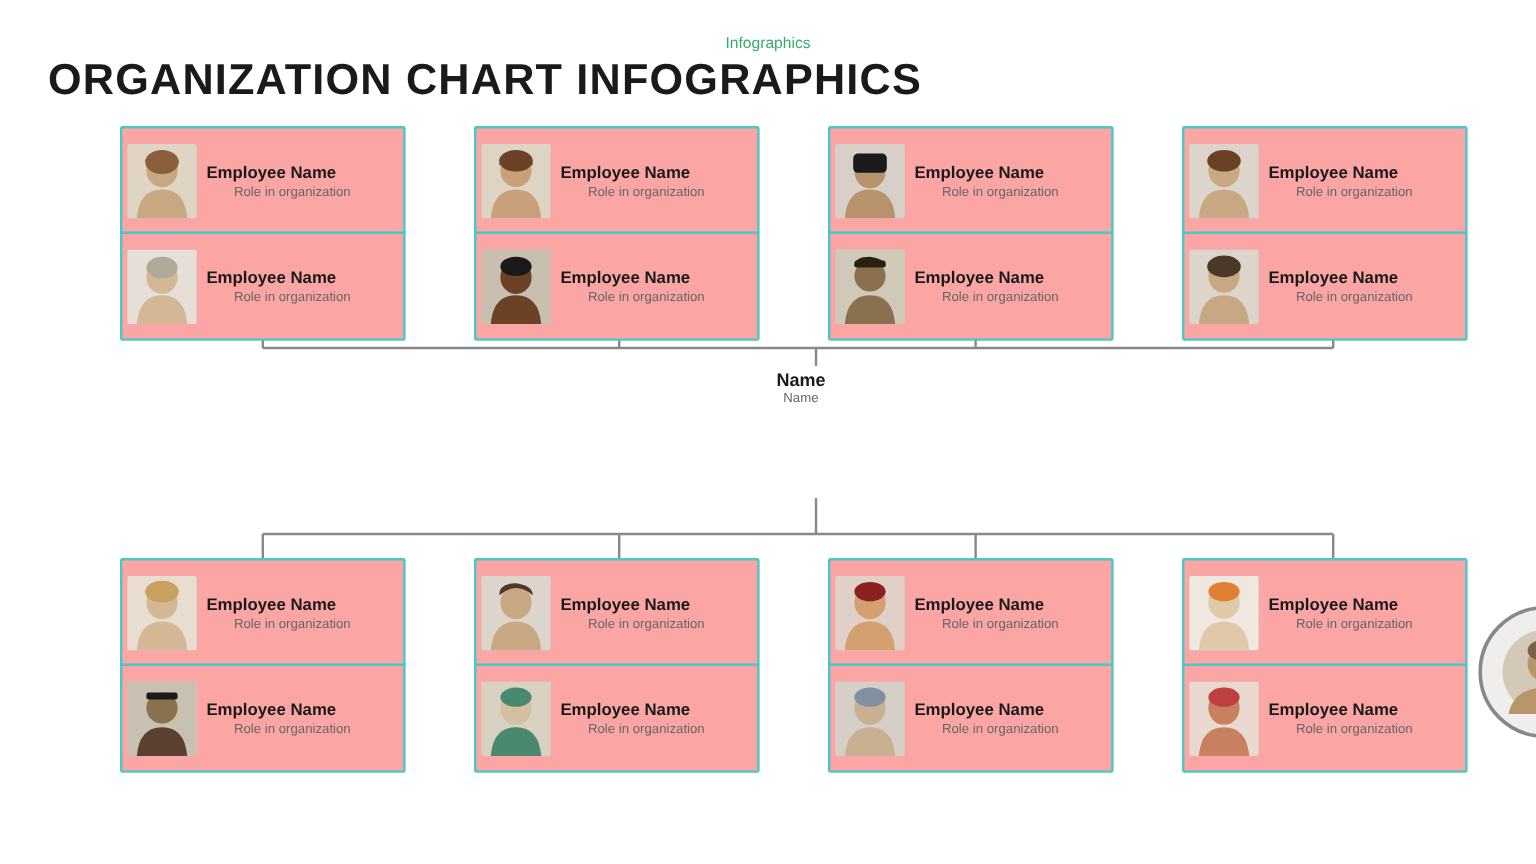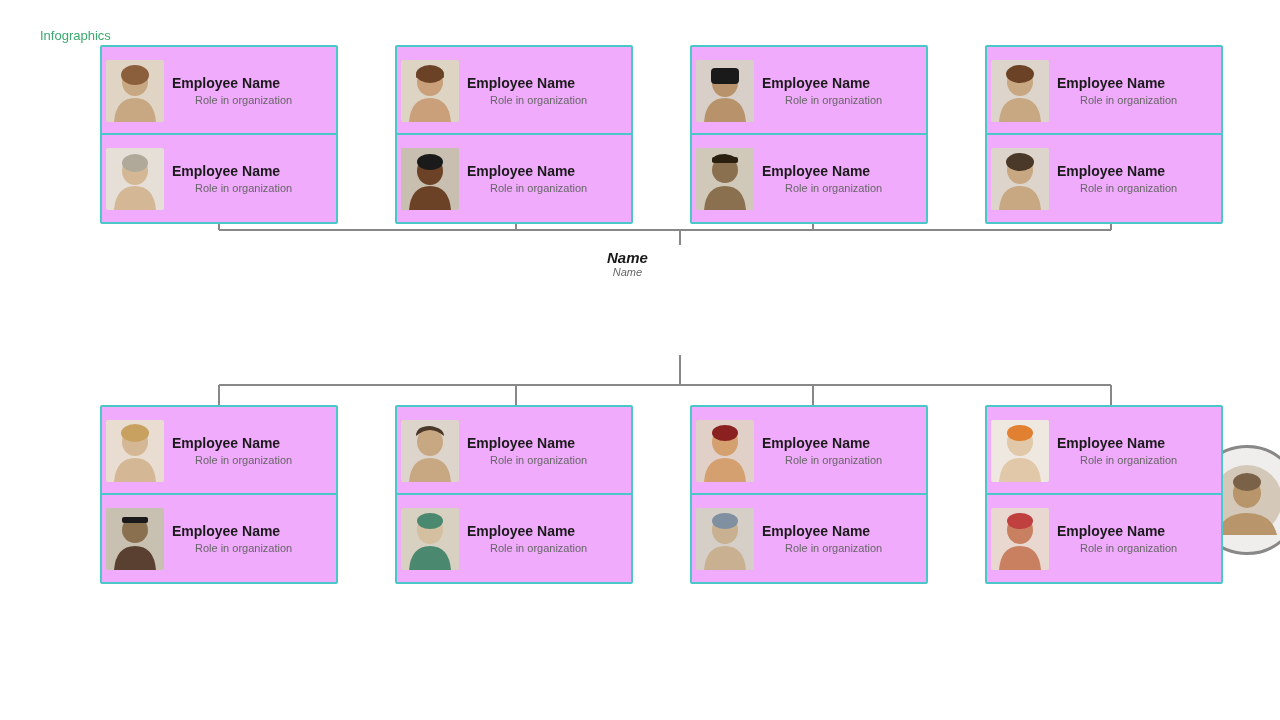--- a/index.html
+++ b/index.html
@@ -15,39 +15,40 @@
       width: 1280px;
       height: 720px;
       padding: 28px 40px 20px 40px;
       position: relative;
     }
     .label-infographics {
       color: #3aaa6e;
       font-size: 13px;
       font-weight: 500;
       margin-bottom: 2px;
+      text-align: center;
     }
     .main-title {
       font-size: 36px;
       font-weight: 900;
       color: #1a1a1a;
       letter-spacing: 1px;
       margin-bottom: 18px;
     }
     
     .chart-area {
       position: relative;
       width: 100%;
       height: 580px;
     }
     
     .emp-card {
       position: absolute;
       border: 2px solid #4ac8c8;
-      background: #f0abfc;
+      background: #fca5a5;
       display: flex;
       align-items: center;
       padding: 4px 8px 4px 4px;
       width: 238px;
       height: 91px;
       border-radius: 2px;
     }
     .emp-avatar {
       width: 58px;
       height: 62px;
@@ -111,20 +112,21 @@
       width: 100%;
       height: 100%;
       pointer-events: none;
     }
   </style>
 </head>
 <body>
 
 <div class="page">
   <div class="label-infographics">Infographics</div>
+  <div class="main-title">ORGANIZATION CHART INFOGRAPHICS</div>
 
   <div class="chart-area">
 
     <svg class="connectors">
 
       <line x1="179" y1="70" x2="179" y2="88" stroke="#888" stroke-width="2"></line>
 
       <line x1="476" y1="70" x2="476" y2="88" stroke="#888" stroke-width="2"></line>
 
       <line x1="773" y1="70" x2="773" y2="88" stroke="#888" stroke-width="2"></line>
@@ -271,21 +273,21 @@
           <path d="M8,62 Q10,38 29,38 Q48,38 50,62 Z" fill="#c8a882"></path>
           <ellipse cx="29" cy="14" rx="14" ry="9" fill="#4a3828"></ellipse>
         </svg>
       </div>
       <div class="emp-info">
         <div class="emp-name">Employee Name</div>
         <div class="emp-role">Role in organization</div>
       </div>
     </div>
 
-    <div style="position:absolute; left:567px; top:200px; text-align:center;font-style:italic;">
+    <div style="position:absolute; left:607px; top:200px; text-align:center;">
       <div class="center-node">
         <svg viewBox="0 0 70 70" width="70" height="70" xmlns="http://www.w3.org/2000/svg">
           <circle cx="35" cy="35" r="35" fill="#d4c8b8"></circle>
           <ellipse cx="35" cy="28" rx="14" ry="15" fill="#b8956a"></ellipse>
           <path d="M5,70 Q10,48 35,48 Q60,48 65,70 Z" fill="#b8956a"></path>
           <ellipse cx="35" cy="17" rx="14" ry="9" fill="#7a6248"></ellipse>
         </svg>
       </div>
       <div style="margin-top:4px;">
         <div class="center-name">Name</div>

